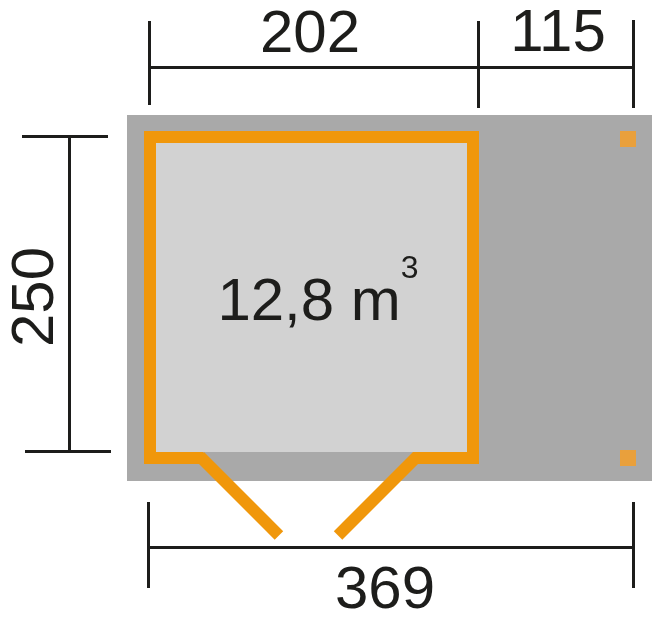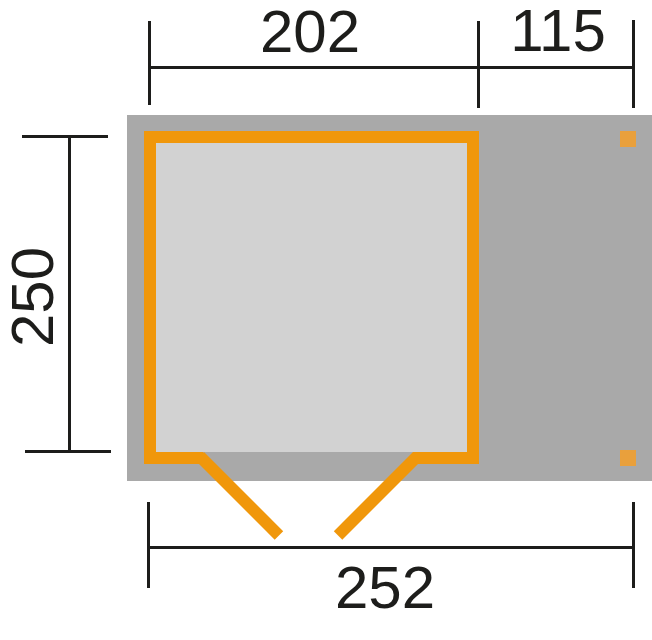--- a/index.html
+++ b/index.html
@@ -70,31 +70,32 @@
   <div class="abs house"></div>
 
   <div class="abs door-opening"></div>
 
   <div class="abs door-leaf left"></div>
   <div class="abs door-leaf right"></div>
 
   <div class="abs post top"></div>
   <div class="abs post bottom"></div>
 
+  <div class="abs volume"><span>12,8 m</span><sup>3</sup></div>
 
   <div class="abs dline dim-top-line"></div>
   <div class="abs dline tick-v tick-top-left"></div>
   <div class="abs dline tick-v tick-top-mid"></div>
   <div class="abs dline tick-v tick-top-right"></div>
   <div class="abs dim-label label-top-main">202</div>
   <div class="abs dim-label label-top-side">115</div>
 
   <div class="abs dline dim-left-line"></div>
   <div class="abs dline tick-h tick-left-top"></div>
   <div class="abs dline tick-h tick-left-bottom"></div>
   <div class="abs dim-label label-left">250</div>
 
   <div class="abs dline dim-bottom-line"></div>
   <div class="abs dline tick-v tick-bottom-left"></div>
   <div class="abs dline tick-v tick-bottom-right"></div>
-  <div class="abs dim-label label-bottom">252</div>
+  <div class="abs dim-label label-bottom">369</div>
 
 </div>
 
 </body></html>

